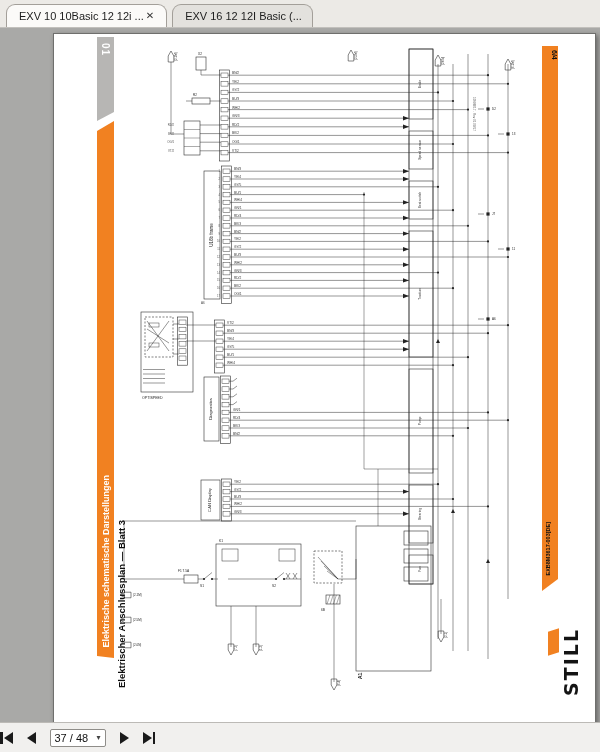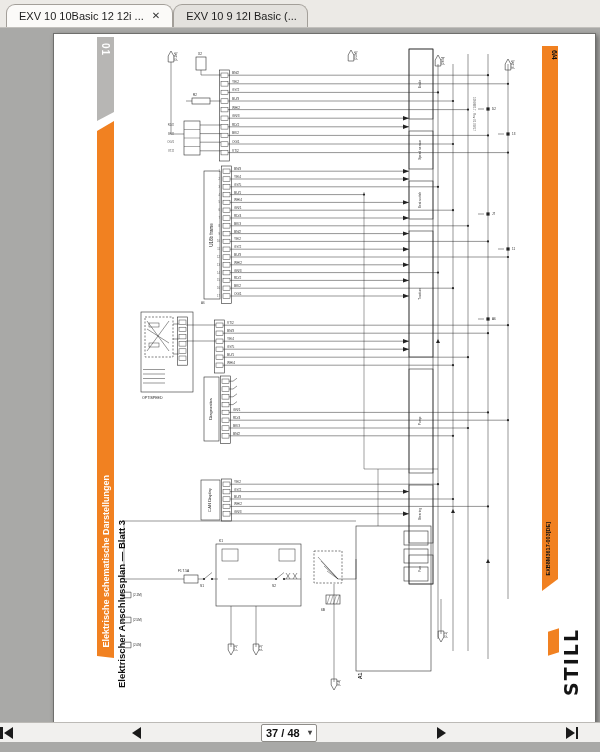--- a/index.html
+++ b/index.html
@@ -7,22 +7,22 @@
     width:600px;height:752px;position:relative;overflow:hidden;
     font-family:"Liberation Sans",sans-serif;background:#a9a9a7;
   }
   
   .tabbar{
     position:absolute;left:0;top:0;width:600px;height:28px;
     background:#eceae6;border-bottom:1px solid #c2c0bc;
     display:flex;align-items:flex-end;padding-left:6px;box-sizing:border-box;
   }
   .tab{
-    height:23px;display:flex;align-items:center;gap:6px;
-    padding:0 10px 0 12px;box-sizing:border-box;
+    height:23px;display:flex;align-items:center;gap:0;
+    padding:0 10px 0 12px;margin-right:5px;box-sizing:border-box;
     border:1px solid #a39f99;border-bottom:none;
     border-radius:9px 9px 0 0;background:#e3e1dd;
     font-size:11px;color:#1c1c1c;white-space:nowrap;overflow:hidden;
   }
   .tab.active{background:#fbfaf8;}
   .tab .close{font-size:10px;color:#333;padding:0 2px;line-height:1;}
   
   .canvas{position:absolute;left:0;top:28px;width:600px;height:694px;background:#a9a9a7;}
   .sheet{
     position:absolute;left:53px;top:5px;width:543px;height:694px;
@@ -72,24 +72,24 @@
     font-size:19px;font-weight:bold;color:#141414;letter-spacing:2px;font-family:"DejaVu Sans",sans-serif;
   }
   .logo .flag{
     position:absolute;left:0;top:26px;width:11px;height:24px;background:#f18121;
     transform:skewY(-18deg);
   }
   
   .schwrap{position:absolute;left:62px;top:5px;width:421px;height:662px;}
   
   .statusbar{
-    position:absolute;left:0;top:722px;width:600px;height:20px;
+    position:absolute;left:0;top:722px;width:600px;height:30px;
     background:#f1f0ee;border-top:1px solid #bcbab6;
-    display:flex;align-items:center;justify-content:space-between;
-    gap:14px;padding-right:22px;box-sizing:border-box;font-weight:bold;
+    display:flex;align-items:center;justify-content:flex-start;
+    gap:14px;padding-right:22px;box-sizing:border-box;
   }
   .navbtn{display:flex;align-items:center;gap:1px;cursor:pointer;}
   .tri-l{width:0;height:0;border-right:9px solid #1a1a1a;border-top:6px solid transparent;border-bottom:6px solid transparent;}
   .tri-r{width:0;height:0;border-left:9px solid #1a1a1a;border-top:6px solid transparent;border-bottom:6px solid transparent;}
   .vbar{width:2.5px;height:12px;background:#1a1a1a;}
   .pagebox{
     width:56px;height:18px;background:#fff;border:1px solid #8f8d89;border-radius:2px;
     display:flex;align-items:center;justify-content:space-between;
     font-size:11px;color:#111;padding:0 4px;box-sizing:border-box;
   }
@@ -97,21 +97,21 @@
 </style>
 </head>
 <body>
 
 <div class="tabbar">
   <div class="tab active">
     <span>EXV 10 10Basic 12 12i ...</span>
     <span class="close">✕</span>
   </div>
   <div class="tab">
-    <span>EXV 10 9 12I Basic (...</span>
+    <span>EXV 16 12 12I Basic (...</span>
   </div>
 </div>
 
 <div class="canvas">
   <div class="sheet">
 
     <div class="chbar-gray">
       <span class="chnum">01</span>
     </div>
     <div class="chbar-orange">

